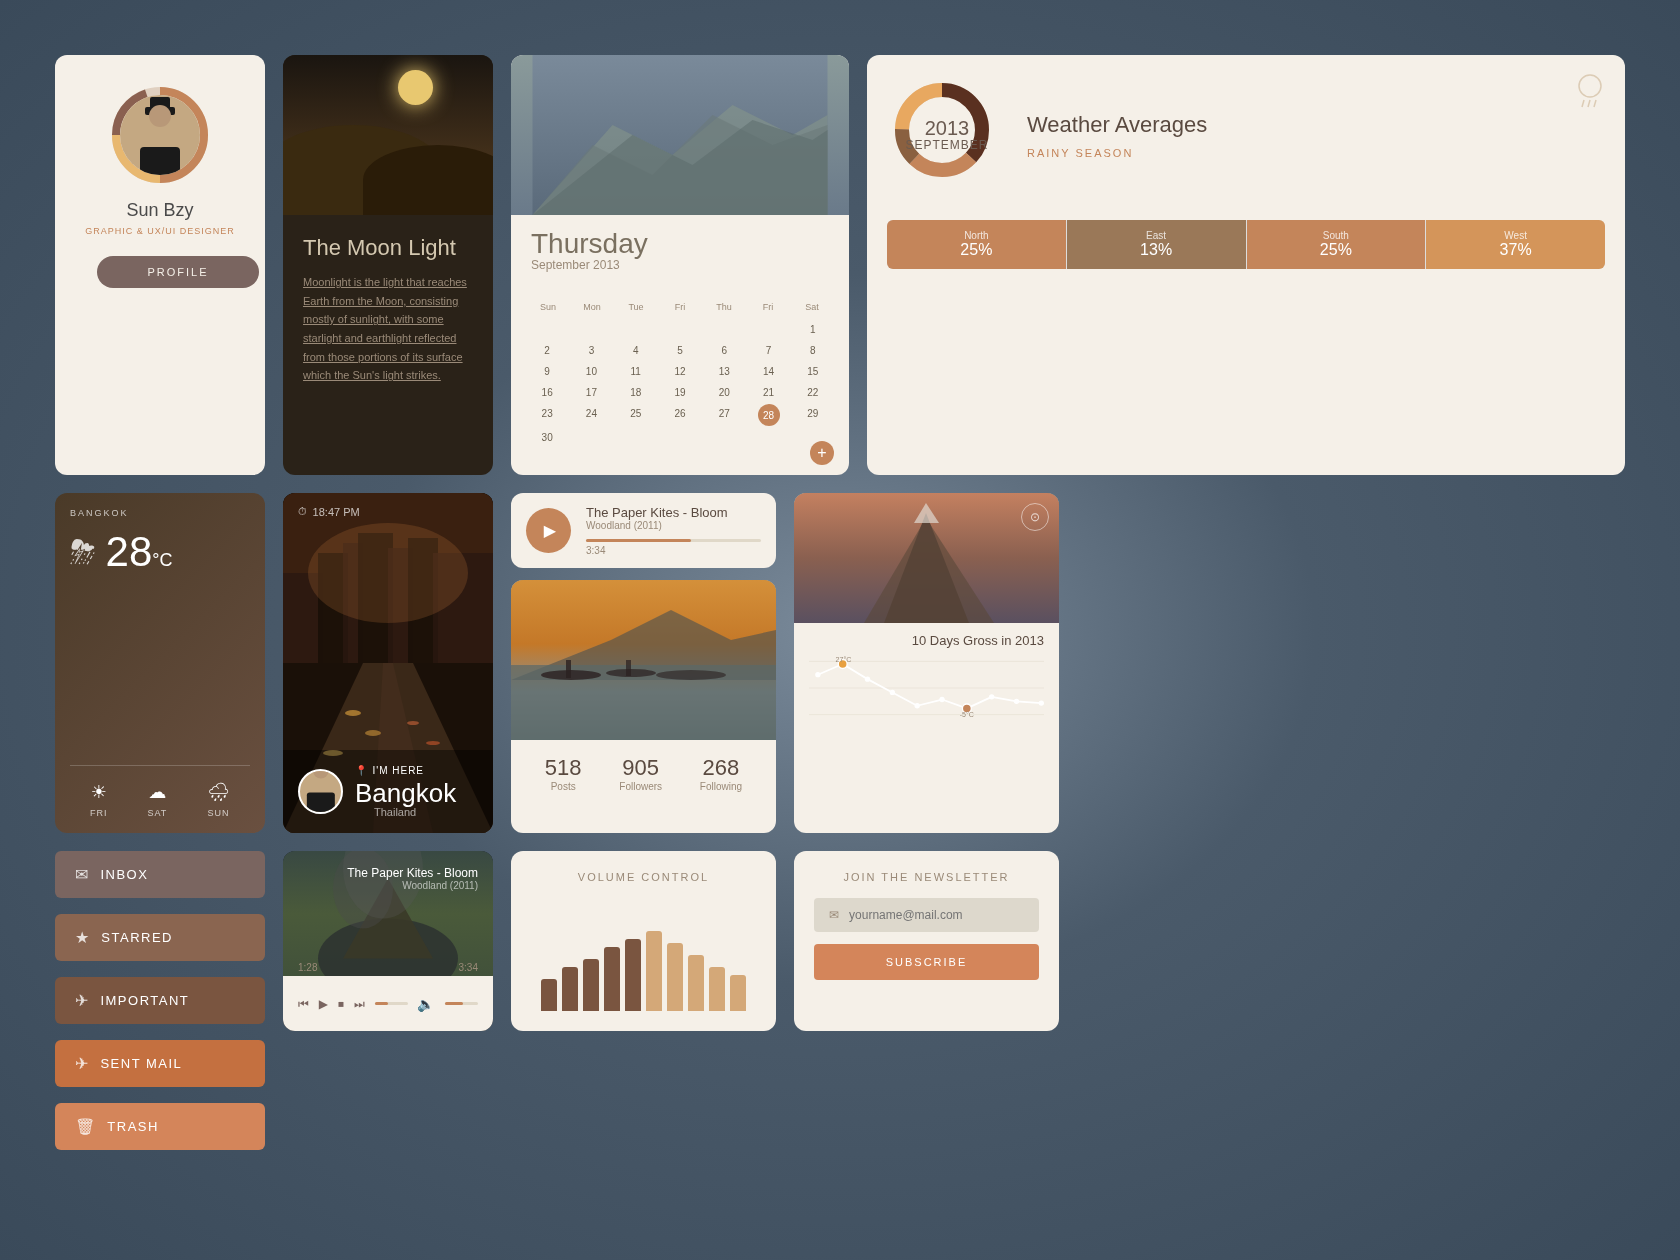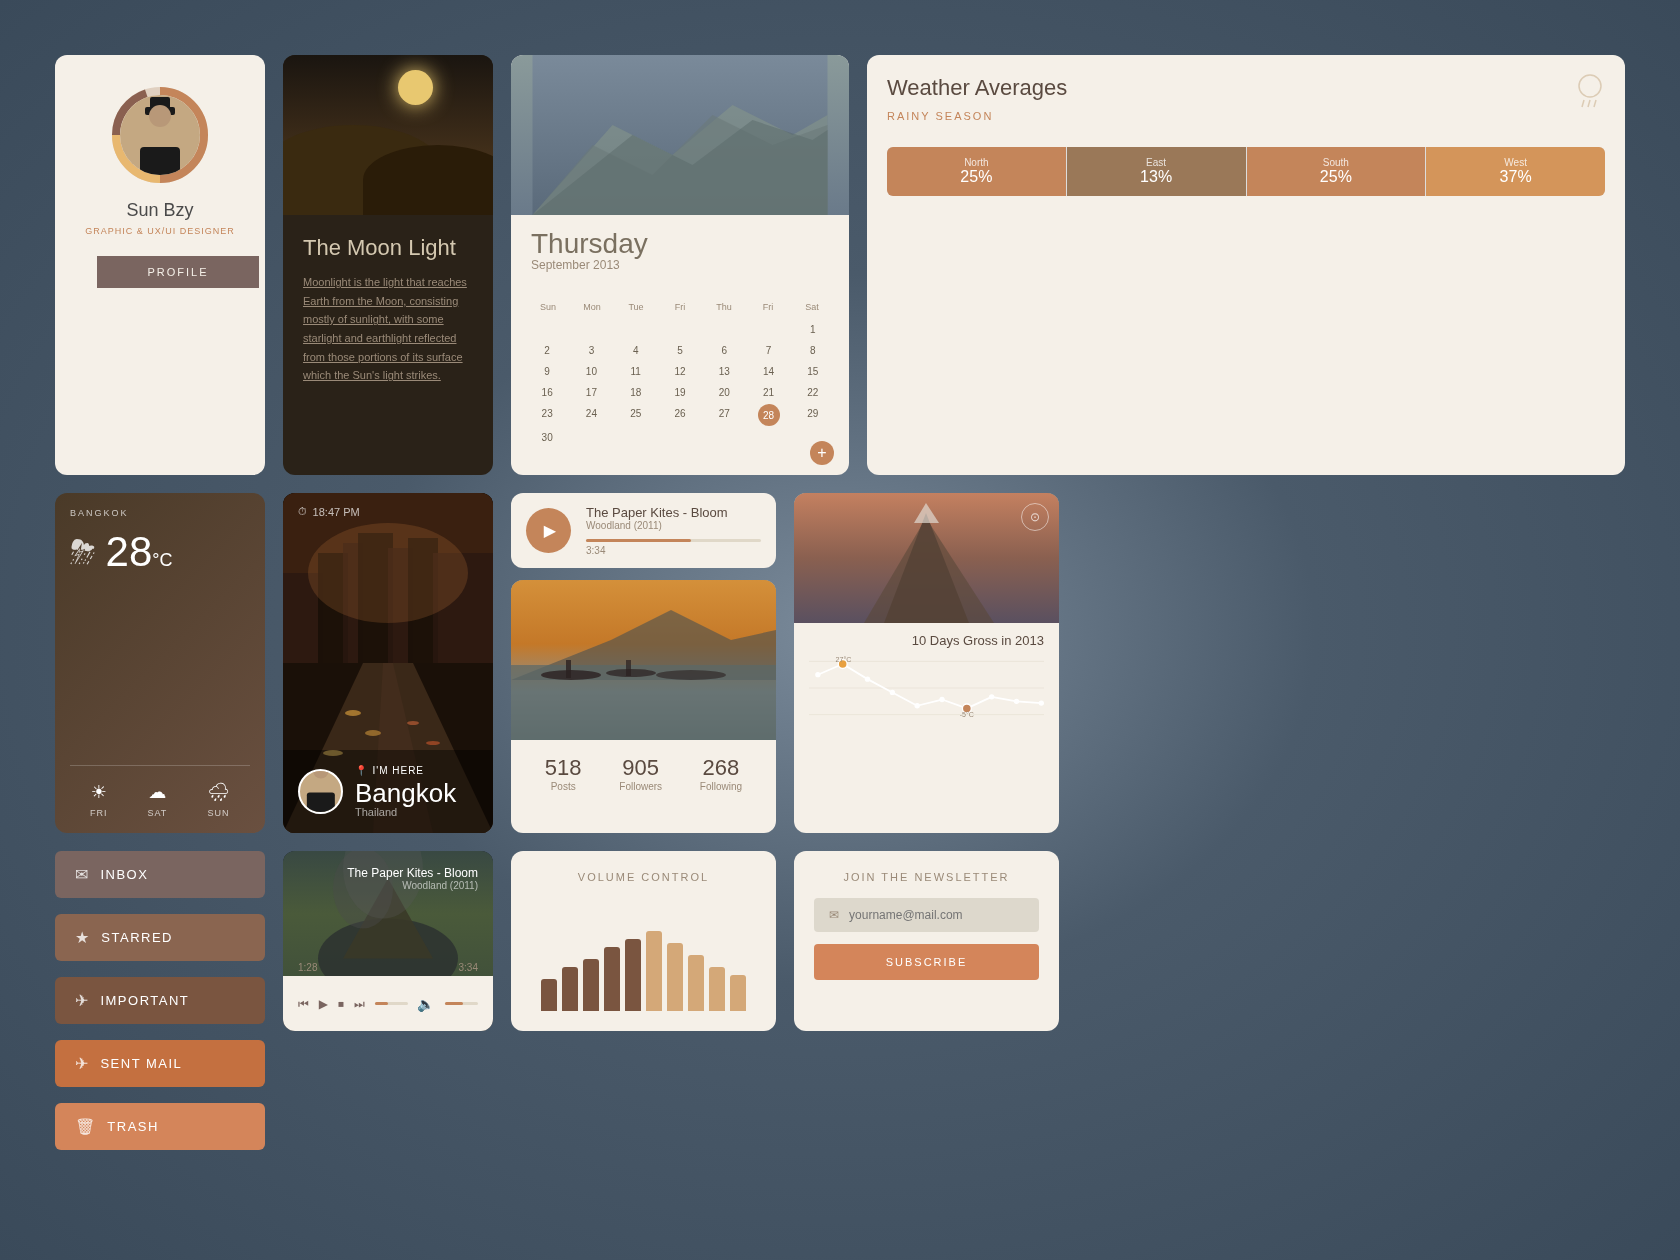--- a/index.html
+++ b/index.html
@@ -59,21 +59,21 @@
       color: #c4855a;
       letter-spacing: 1px;
       text-transform: uppercase;
       margin-bottom: 20px;
     }
     .profile-btn {
       background: #7a6560;
       color: #f5f0e8;
       border: none;
       padding: 10px 50px;
-      border-radius: 0;
+      border-radius: 16px;
       font-size: 11px;
       letter-spacing: 2px;
       cursor: pointer;
       text-transform: uppercase;
       margin-left: 36px;
     }
 
     
     .moon-card {
       background: #2a2218;
@@ -372,20 +372,21 @@
     .loc-pin { color: #c4855a; margin-right: 4px; }
     .loc-city {
       font-size: 26px;
       color: white;
       font-weight: 300;
       line-height: 1;
     }
     .loc-country {
       font-size: 11px;
       color: rgba(255,255,255,0.6);
+      margin-left: 19px;
     }
 
     
     .music-mini-card {
       background: #f5f0e8;
       display: flex;
       align-items: center;
       padding: 15px;
       height: 75px;
     }
@@ -862,20 +863,38 @@
 
       <div style="position:absolute;top:15px;right:15px;">
         <svg width="40" height="40" viewBox="0 0 40 40">
           <path d="M20 5 C14 5 9 10 9 16 C9 22 14 27 20 27 C26 27 31 22 31 16 C31 10 26 5 20 5Z" fill="none" stroke="#c4a882" stroke-width="1.5" opacity="0.5"></path>
           <line x1="14" y1="30" x2="12" y2="37" stroke="#c4a882" stroke-width="1.5" opacity="0.5"></line>
           <line x1="20" y1="30" x2="18" y2="37" stroke="#c4a882" stroke-width="1.5" opacity="0.5"></line>
           <line x1="26" y1="30" x2="24" y2="37" stroke="#c4a882" stroke-width="1.5" opacity="0.5"></line>
         </svg>
       </div>
       <div class="donut-container">
+        <div class="donut-wrap">
+          <svg viewBox="0 0 110 110" class="donut-svg">
+
+            <circle cx="55" cy="55" r="40" fill="none" stroke="#e0d0c0" stroke-width="14"></circle>
+
+            <circle cx="55" cy="55" r="40" fill="none" stroke="#5a3020" stroke-width="14" stroke-dasharray="93 159" stroke-dashoffset="0" transform="rotate(-90 55 55)"></circle>
+
+            <circle cx="55" cy="55" r="40" fill="none" stroke="#c4855a" stroke-width="14" stroke-dasharray="63 189" stroke-dashoffset="-93" transform="rotate(-90 55 55)"></circle>
+
+            <circle cx="55" cy="55" r="40" fill="none" stroke="#8a6040" stroke-width="14" stroke-dasharray="33 219" stroke-dashoffset="-156" transform="rotate(-90 55 55)"></circle>
+
+            <circle cx="55" cy="55" r="40" fill="none" stroke="#e8a860" stroke-width="14" stroke-dasharray="63 189" stroke-dashoffset="-189" transform="rotate(-90 55 55)"></circle>
+          </svg>
+          <div style="position:absolute;top:50%;left:50%;transform:translate(-50%,-50%);text-align:center;">
+            <div class="weather-year">2013</div>
+            <div class="weather-month">SEPTEMBER</div>
+          </div>
+        </div>
         <div>
           <div class="weather-title">Weather Averages</div>
           <div class="weather-subtitle">RAINY SEASON</div>
         </div>
       </div>
       <div class="weather-stats">
         <div class="weather-stat north">
           <div class="stat-label">North</div>
           <div class="stat-value">25%</div>
         </div>

